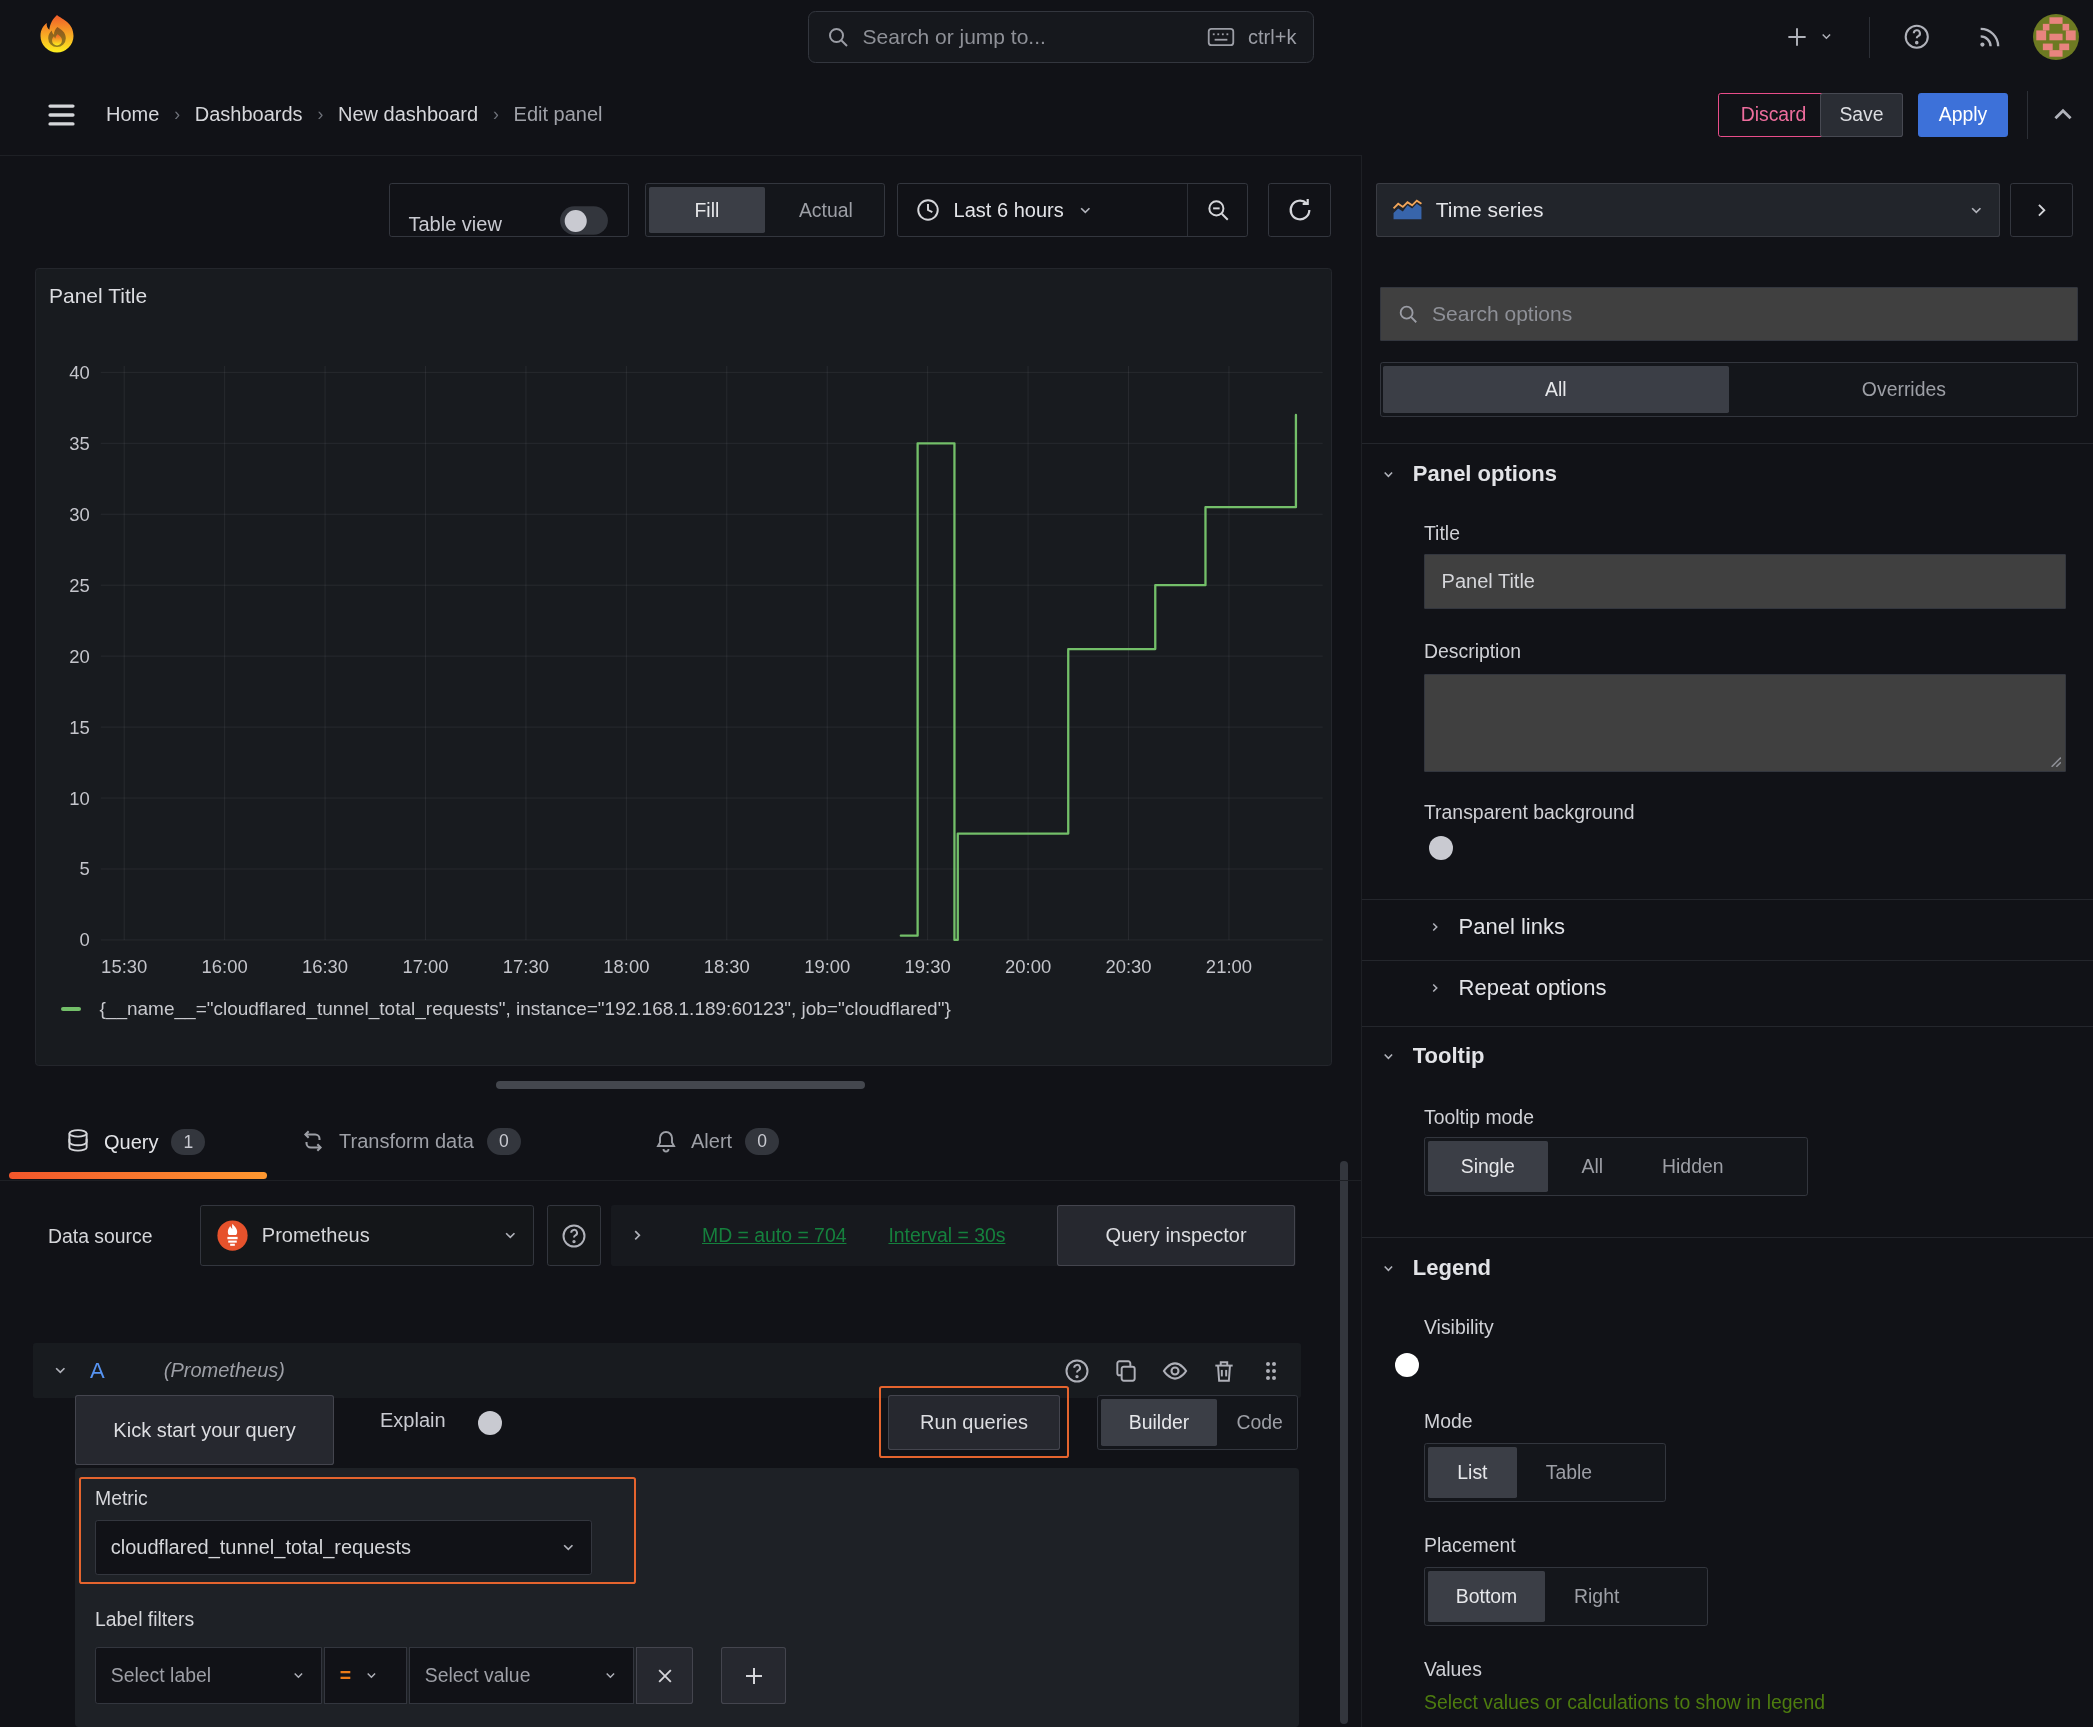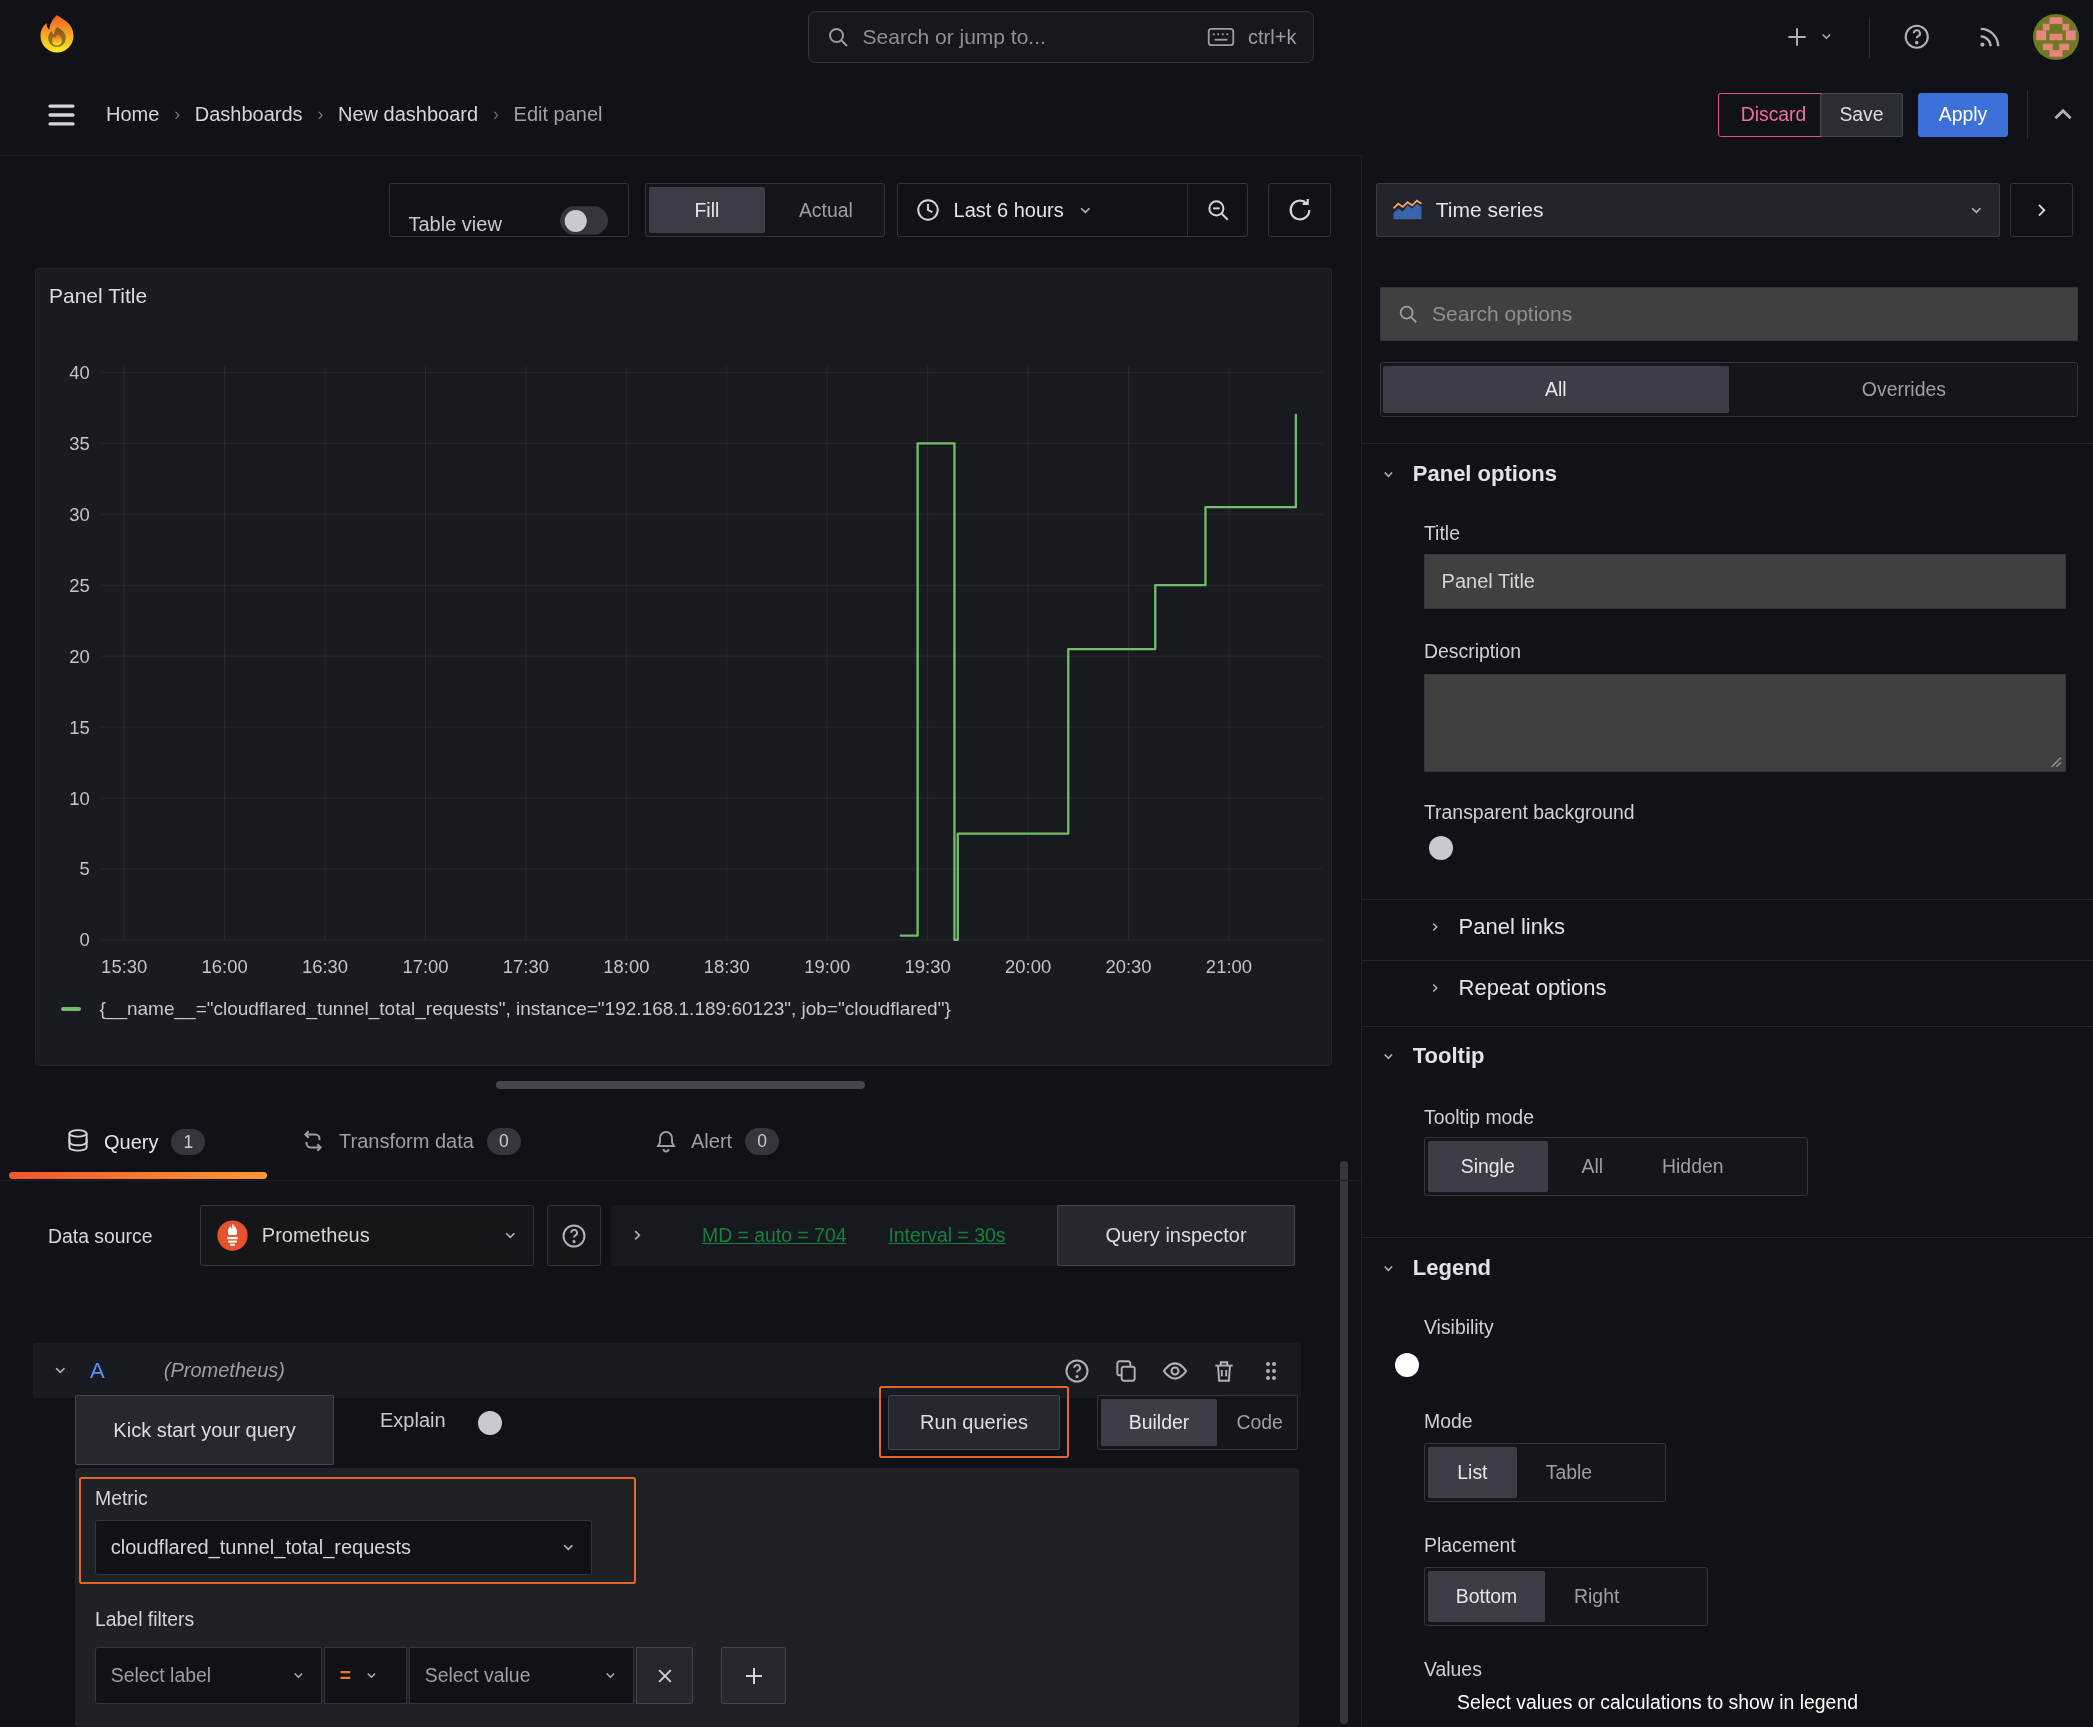--- a/index.html
+++ b/index.html
@@ -578,17 +578,17 @@
       <span class="seg" style="padding:0 26px;">Table</span>
     </div>
 
     <div class="lbl" style="left:62px;top:1379px;">Placement</div>
     <div class="segwrap" style="left:62px;top:1412px;width:284px;height:59px;">
       <span class="seg sel" style="padding:0 28px;">Bottom</span>
       <span class="seg" style="padding:0 26px;">Right</span>
     </div>
 
     <div class="lbl" style="left:62px;top:1503px;">Values</div>
-    <div class="lbl" style="left:62px;top:1536px;font-weight:400;color:#ffffff;margin-left:33px;">Select values or calculations to show in legend</div>
+    <div class="lbl" style="left:62px;top:1536px;font-weight:400;color:#4d7c0f;">Select values or calculations to show in legend</div>
   </div>
 
 </div>
 
 
 </body></html>

